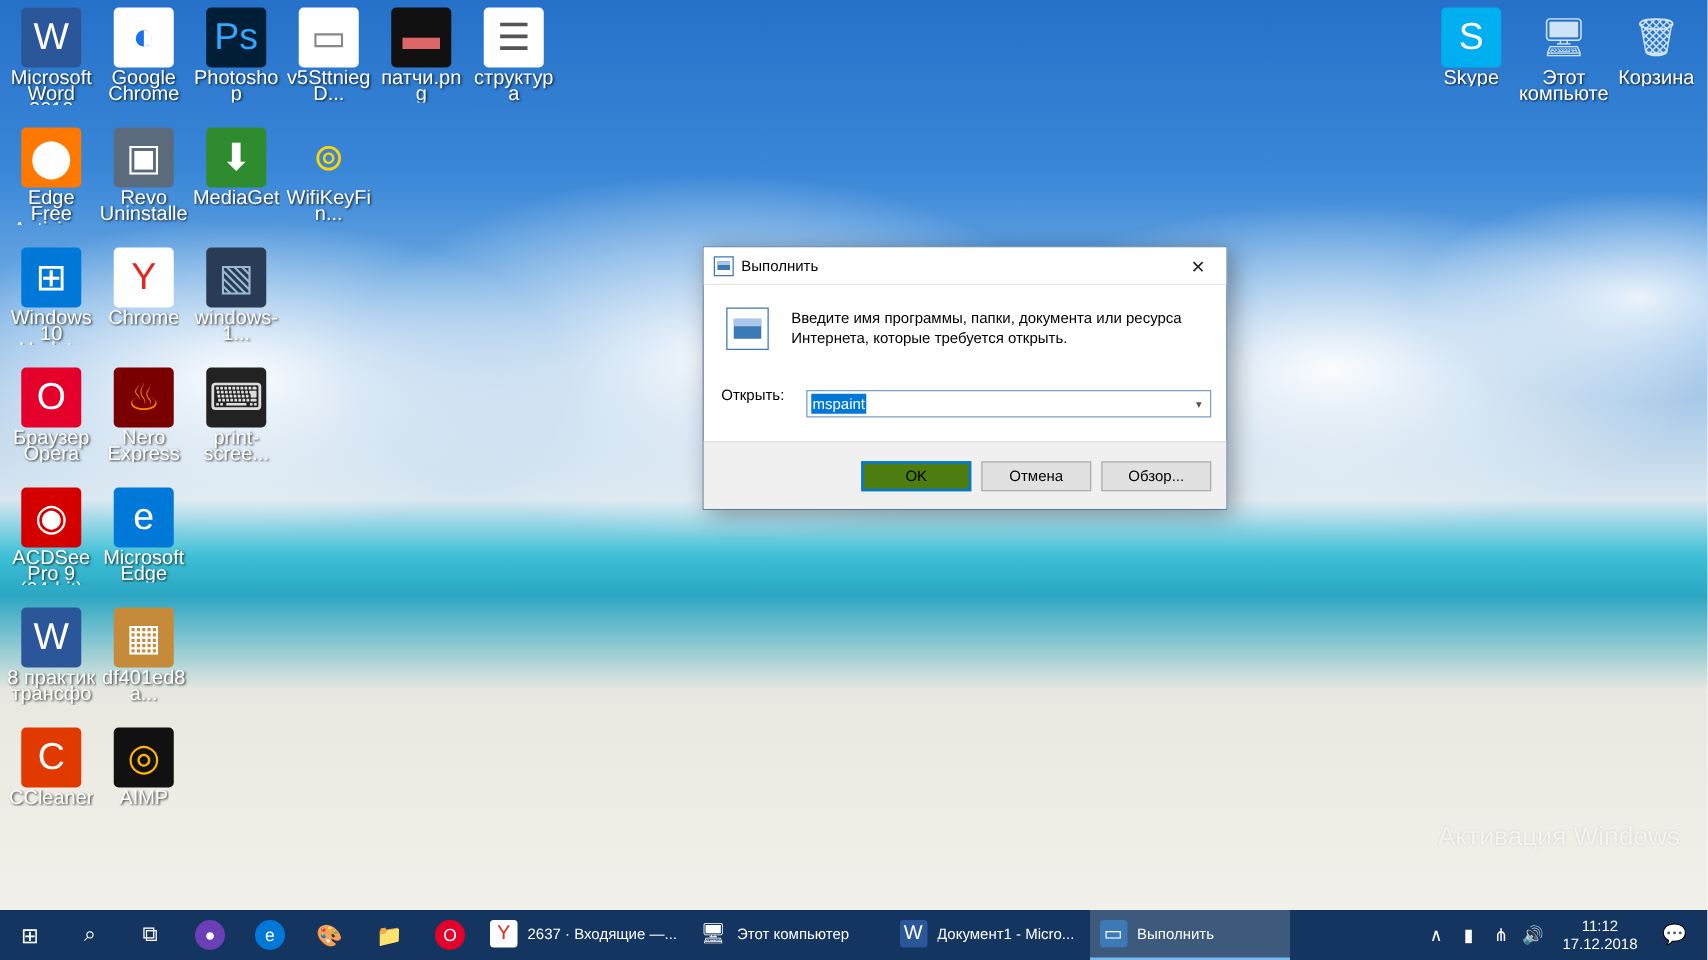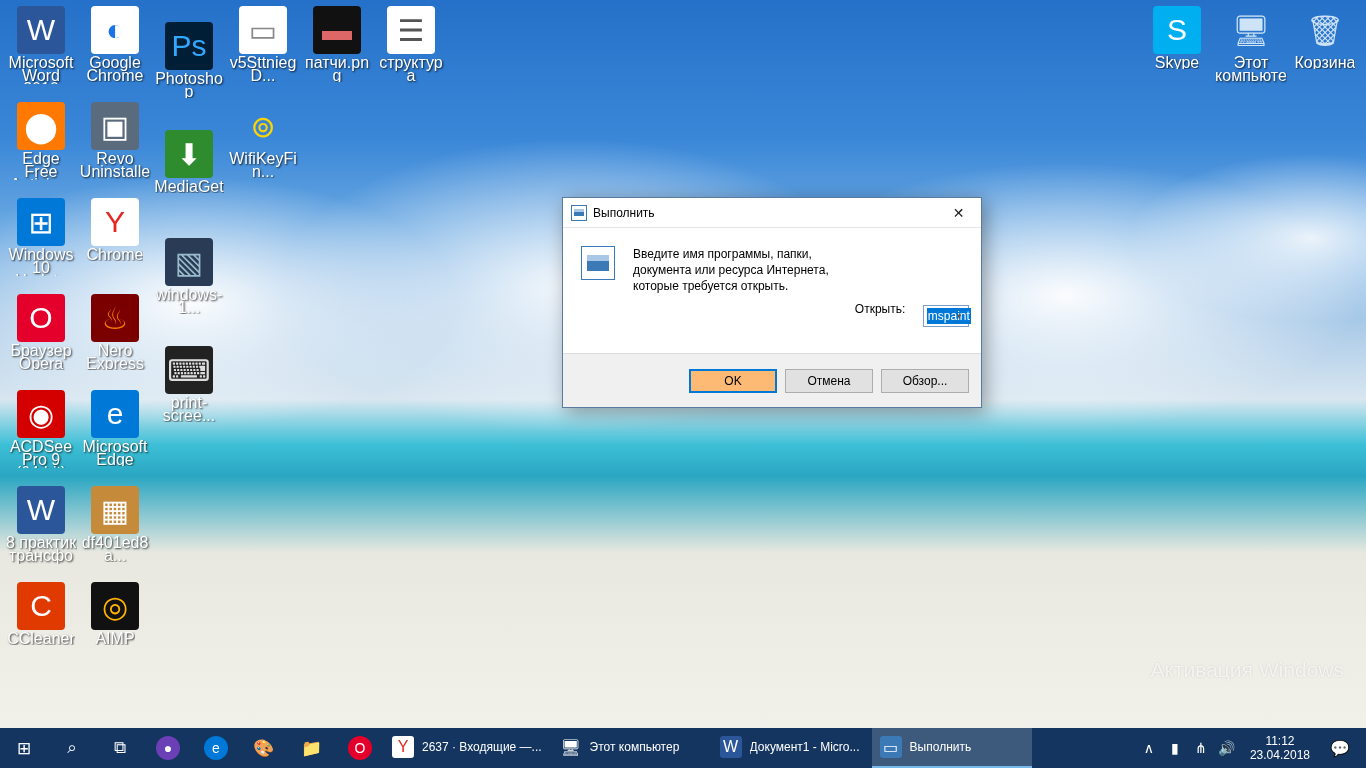--- a/index.html
+++ b/index.html
@@ -49,21 +49,21 @@
 }
 .run-title-icon {
   width: 16px; height: 16px; margin-right: 6px; display:inline-flex; align-items:center; justify-content:center;
   border:1px solid #3b79b7;
 }
 .run-title-icon span{display:block;width:10px;height:7px;background:#3b79b7;box-shadow:0 3px 0 #a9c7e6 inset;}
 .run-close {
   margin-left: auto; width: 45px; height: 29px; display: flex; align-items: center;
   justify-content: center; cursor: pointer; font-size: 14px; color:#222;
 }
-.run-body { flex: 1; padding: 18px 12px 0 12px; display: flex; flex-direction: row; }
+.run-body { flex: 1; padding: 18px 12px 0 12px; display: flex; flex-direction: column; }
 .run-message-row { display: flex; align-items: flex-start; }
 .run-big-icon {
   width: 34px; height: 34px; margin: 0 18px 0 6px; border:1px solid #3b79b7;
   display:flex; align-items:center; justify-content:center;
 }
 .run-big-icon span{display:block;width:22px;height:16px;background:#3b79b7;box-shadow:0 6px 0 #a9c7e6 inset;}
 .run-message { font-size: 12px; color: #000; line-height: 16px; flex: 1; padding-right:6px;}
 .run-open-row { display: flex; align-items: center; margin-top: 18px; }
 .run-open-label { font-size: 12px; width: 70px; padding-left: 2px; }
 .run-input-wrap { flex: 1; position: relative; margin-top: 14px; }
@@ -80,21 +80,21 @@
   display: flex; align-items: center; justify-content: center; font-size: 9px; color: #555; cursor: pointer;
 }
 .run-footer {
   height: 54px; background: #f0f0f0; border-top: 1px solid #dcdcdc;
   display: flex; align-items: center; justify-content: flex-end; padding: 0 12px; gap: 8px;
 }
 .dlg-btn {
   width: 88px; height: 24px; font-size: 12px; background: #e1e1e1;
   border: 1px solid #adadad; cursor: pointer;
 }
-.dlg-btn.primary { border: 2px solid #0078d7; background: #fdba74; }
+.dlg-btn.primary { border: 2px solid #0078d7; background: #4d7c0f; }
 
 
 .activation {
   position: absolute; right: 22px; bottom: 46px; text-align: left;
   color: rgba(255,255,255,.72); text-shadow: 0 0 2px rgba(0,0,0,.15); pointer-events: none;
 }
 .activation .t1 { font-size: 21px; font-weight: 400; }
 .activation .t2 { font-size: 13px; line-height: 16px; margin-top: 2px; }
 
 
@@ -181,21 +181,21 @@
         </div>
         <div class="desktop-icon">
           <div class="icon-img" style="background: rgb(197, 138, 58); color: rgb(255, 255, 255);">▦</div>
           <div class="icon-label">df401ed8a...</div>
         </div>
         <div class="desktop-icon">
           <div class="icon-img" style="background: rgb(17, 17, 17); color: rgb(255, 180, 0);">◎</div>
           <div class="icon-label">AIMP</div>
         </div>
       </div>
-      <div class="row" style="flex-direction: column; position: absolute; left: 148px; top: 16px; gap: 12px;">
+      <div class="row" style="flex-direction: column; position: absolute; left: 148px; top: 0px;">
         <div class="desktop-icon">
           <div class="icon-img" style="background: rgb(0, 30, 54); color: rgb(49, 168, 255);">Ps</div>
           <div class="icon-label">Photoshop</div>
         </div>
         <div class="desktop-icon">
           <div class="icon-img" style="background: rgb(46, 139, 46); color: rgb(255, 255, 255);">⬇</div>
           <div class="icon-label">MediaGet</div>
         </div>
         <div class="desktop-icon">
           <div class="icon-img" style="background: rgb(42, 59, 85); color: rgb(153, 187, 204);">▧</div>
@@ -330,20 +330,20 @@
         <span class="tb-label">Выполнить</span>
       </div>
     </div>
   <div class="systray">
     <div class="tray-icon">∧</div>
     <div class="tray-icon">▮</div>
     <div class="tray-icon">⋔</div>
     <div class="tray-icon">🔊</div>
     <div class="clock">
       <div>11:12</div>
-      <div>23.04.2018</div>
+      <div>17.12.2018</div>
     </div>
     <div class="action-center">
       <span>💬</span>
     </div>
     <div class="show-desktop"></div>
   </div>
 </div>
 
 </body></html>

